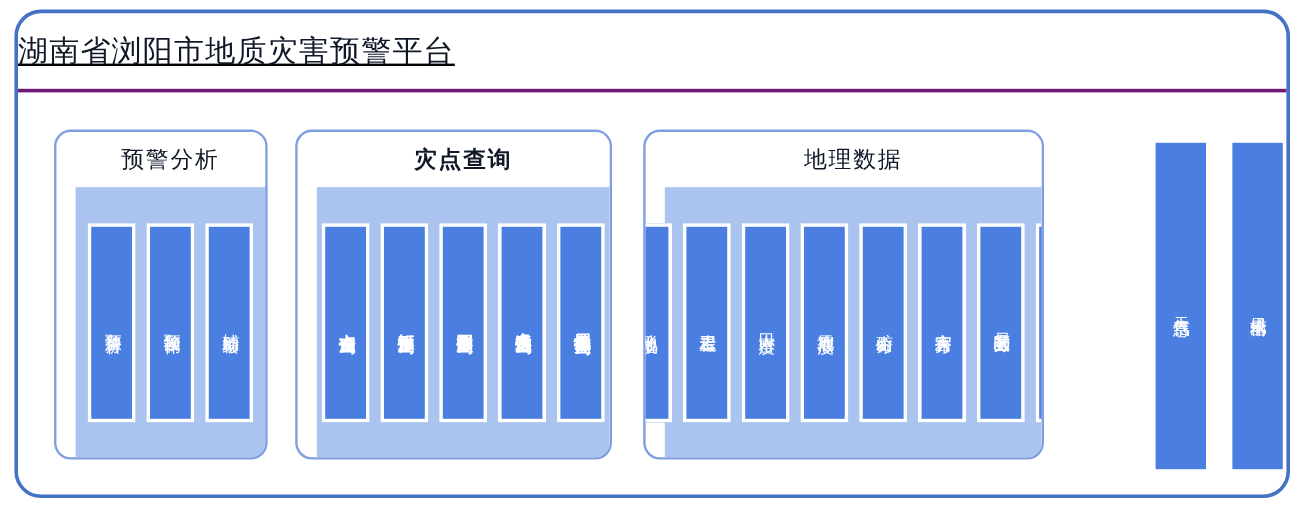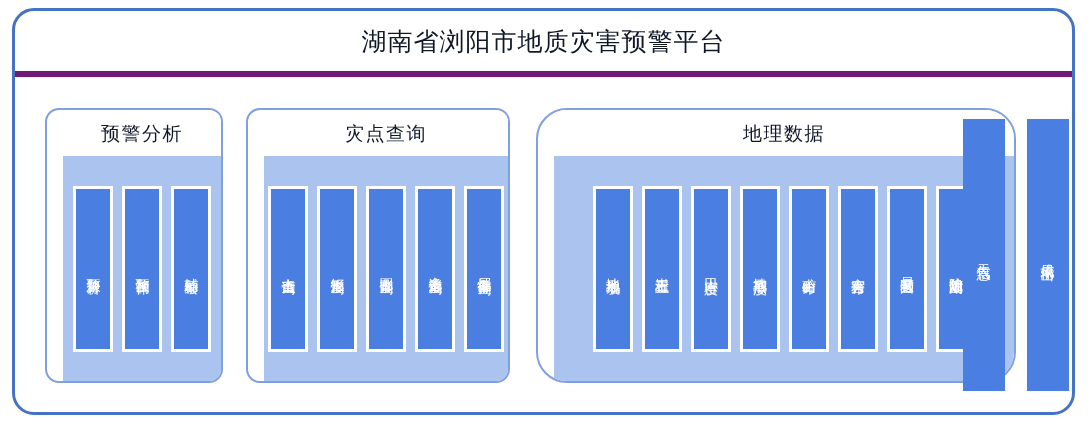--- a/index.html
+++ b/index.html
@@ -28,24 +28,25 @@
     background: #ffffff;
   }
 
   #platform-title-bar {
     position: absolute;
     left: 0;
     top: 0;
     width: 100%;
     height: 66px;
     box-sizing: border-box;
-    border-bottom: 6px solid #701a75;
-    display: flex;
-    align-items: center;
-    justify-content: center;
+    border-bottom: 3px solid #701a75;
+    display: flex;
+    align-items: center;
+    justify-content: flex-start;
+    text-decoration: underline;
   }
 
   #platform-title {
     font-size: 25px;
     color: #101828;
     letter-spacing: 1px;
     line-height: 1;
     font-weight: 400;
   }
 
@@ -117,22 +118,22 @@
     text-orientation: upright;
     font-size: 14px;
     color: #ffffff;
     line-height: 1.28;
     letter-spacing: 1px;
     white-space: nowrap;
   }
 
   
   #group-0 { left: 30px;  width: 178px; }
-  #group-1 { left: 231px; width: 264px; }
-  #group-2 { left: 521px; width: 480px; border-radius: 31px; }
+  #group-1 { left: 231px; width: 264px; font-weight: bold; }
+  #group-2 { left: 521px; width: 334px; }
 
   #group-0 .item-bar { width: 40px; }
   #group-1 .item-bar { width: 40px; }
   #group-2 .item-bar { width: 40px; }
 
   
   .standalone-bar {
     position: absolute;
     top: 42px;
     width: 42px;

